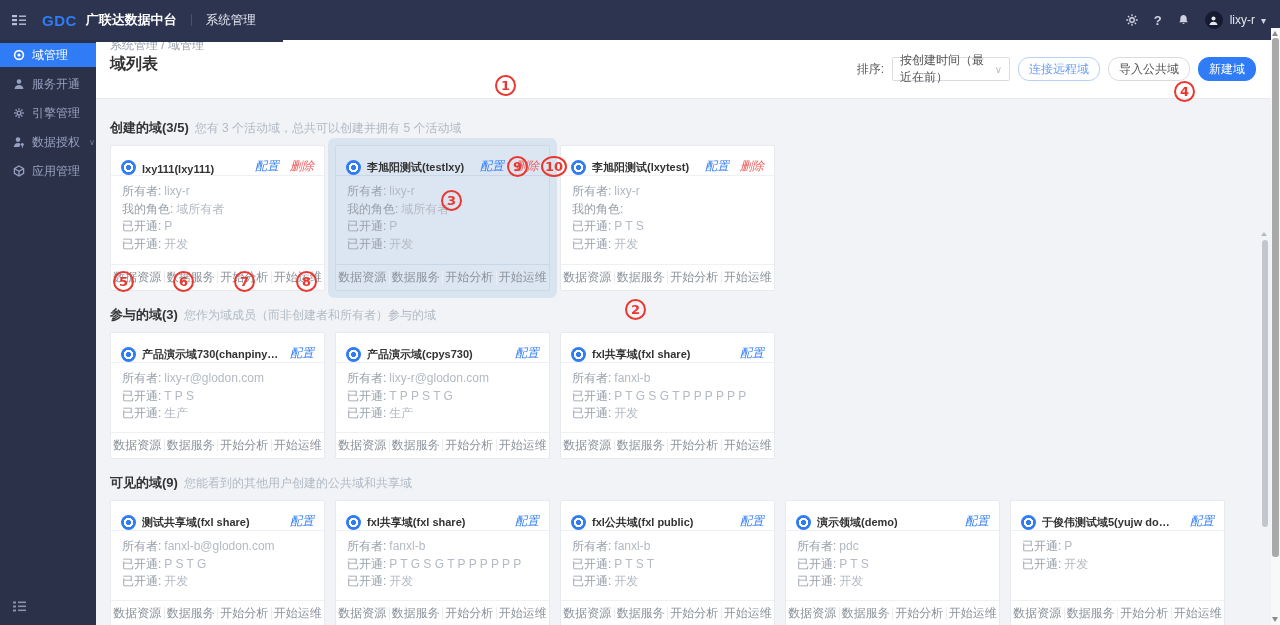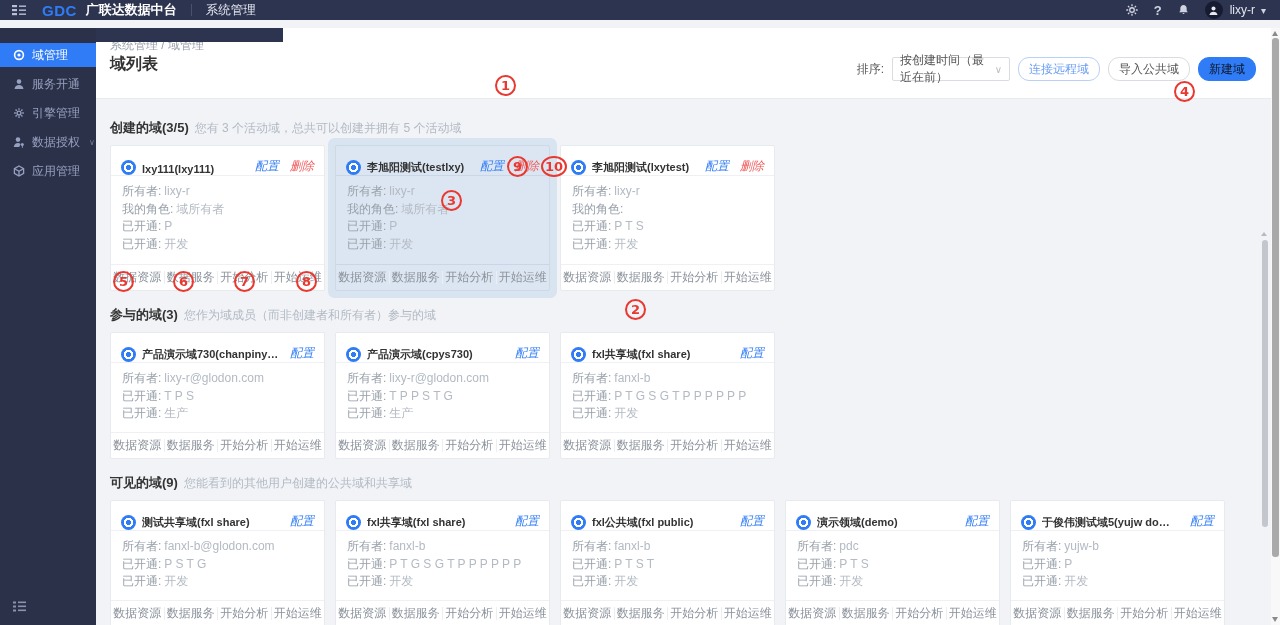--- a/index.html
+++ b/index.html
@@ -2,21 +2,21 @@
 <html><head>
 <meta charset="utf-8">
 <style>
   * { box-sizing: border-box; }
   html,body { margin:0; padding:0; }
   body {
     position:relative; width:1280px; height:625px; overflow:hidden;
     background:#f1f3f7; font-family:"Liberation Sans",sans-serif;
   }
   
-  .navbar { position:absolute; top:0; left:0; width:1280px; height:20px;
+  .navbar { position:absolute; top:0; left:0; width:1280px; height:40px;
     background:#2d3450; display:flex; align-items:center; z-index:30; color:#cfd3e0; }
   .nav-collapse { margin-left:12px; display:flex; align-items:center; }
   .brand { margin-left:16px; color:#2f7df6; font-weight:bold; font-size:15px; letter-spacing:.5px; }
   .app-title { margin-left:9px; color:#fff; font-weight:bold; font-size:13px; }
   .nav-divider { width:1px; height:12px; background:#4a5070; margin:0 14px; }
   .nav-menu { color:#e3e6ef; font-size:12.5px; }
   .nav-right { margin-left:auto; display:flex; align-items:center; gap:15px; padding-right:14px; }
   .nav-ic { display:flex; align-items:center; }
   .help-mark { font-size:13px; font-weight:bold; color:#cfd3e0; }
   .avatar { width:18px; height:18px; border-radius:50%; background:#161b31; display:flex; align-items:center; justify-content:center; }
@@ -40,21 +40,21 @@
   .tabs { position:absolute; left:14px; bottom:7px; display:flex; gap:27px; font-size:12px; color:#666; }
   .tab { cursor:pointer; }
   .tab.active { color:#2f7cf6; }
   .controls { position:absolute; right:24px; top:29px; display:flex; align-items:center; gap:8px; font-size:12px; color:#555; }
   .sort-select { width:118px; height:24px; border:1px solid #d9dce1; border-radius:2px; background:#fff;
     display:flex; align-items:center; justify-content:space-between; padding:0 7px; color:#555; cursor:pointer; }
   .sel-caret { color:#b9bec7; font-size:10px; }
   .btn { height:24px; padding:0 10px; border-radius:11px; font-size:12px; display:flex; align-items:center;
     background:#fff; border:1px solid #d9dce1; color:#555; cursor:pointer; }
   .btn.ghost-blue { color:#6a9cf2; border-color:#b9d0f7; }
-  .btn.primary { background:#2f7cf6; border-color:#2f7cf6; color:#0f172a; }
+  .btn.primary { background:#2f7cf6; border-color:#2f7cf6; color:#ffffff; }
   
   .content { padding:12px 14px 0; }
   .section { margin-bottom:15px; }
   .section-header { font-size:13px; color:#333; font-weight:bold; margin:8px 0 8px; }
   .section-desc { font-weight:normal; color:#b3bac4; font-size:12px; margin-left:6px; }
   .cards { display:flex; gap:10px; }
   .card { width:215px; background:#fff; border:1px solid #e7eaee; border-radius:2px;
     display:flex; flex-direction:column; }
   .row-tall .card { height:146px; }
   .row-short .card { height:127px; }
@@ -408,21 +408,20 @@
               <span>开始运维</span>
             </div>
           </div>
           <div class="card">
             <div class="card-h">
               <span class="dicon"></span>
               <span class="card-name">于俊伟测试域5(yujw domain test5)</span>
               <span class="card-act">配置</span>
             </div>
             <div class="card-b">
-              <p><span class="lb">所有者:</span><span class="vl">yujw-b</span></p>
               <p><span class="lb">已开通:</span><span class="vl">P</span></p>
               <p><span class="lb">已开通:</span><span class="vl">开发</span></p>
             </div>
             <div class="card-f">
               <span>数据资源</span>
               <span>数据服务</span>
               <span>开始分析</span>
               <span>开始运维</span>
             </div>
           </div>

